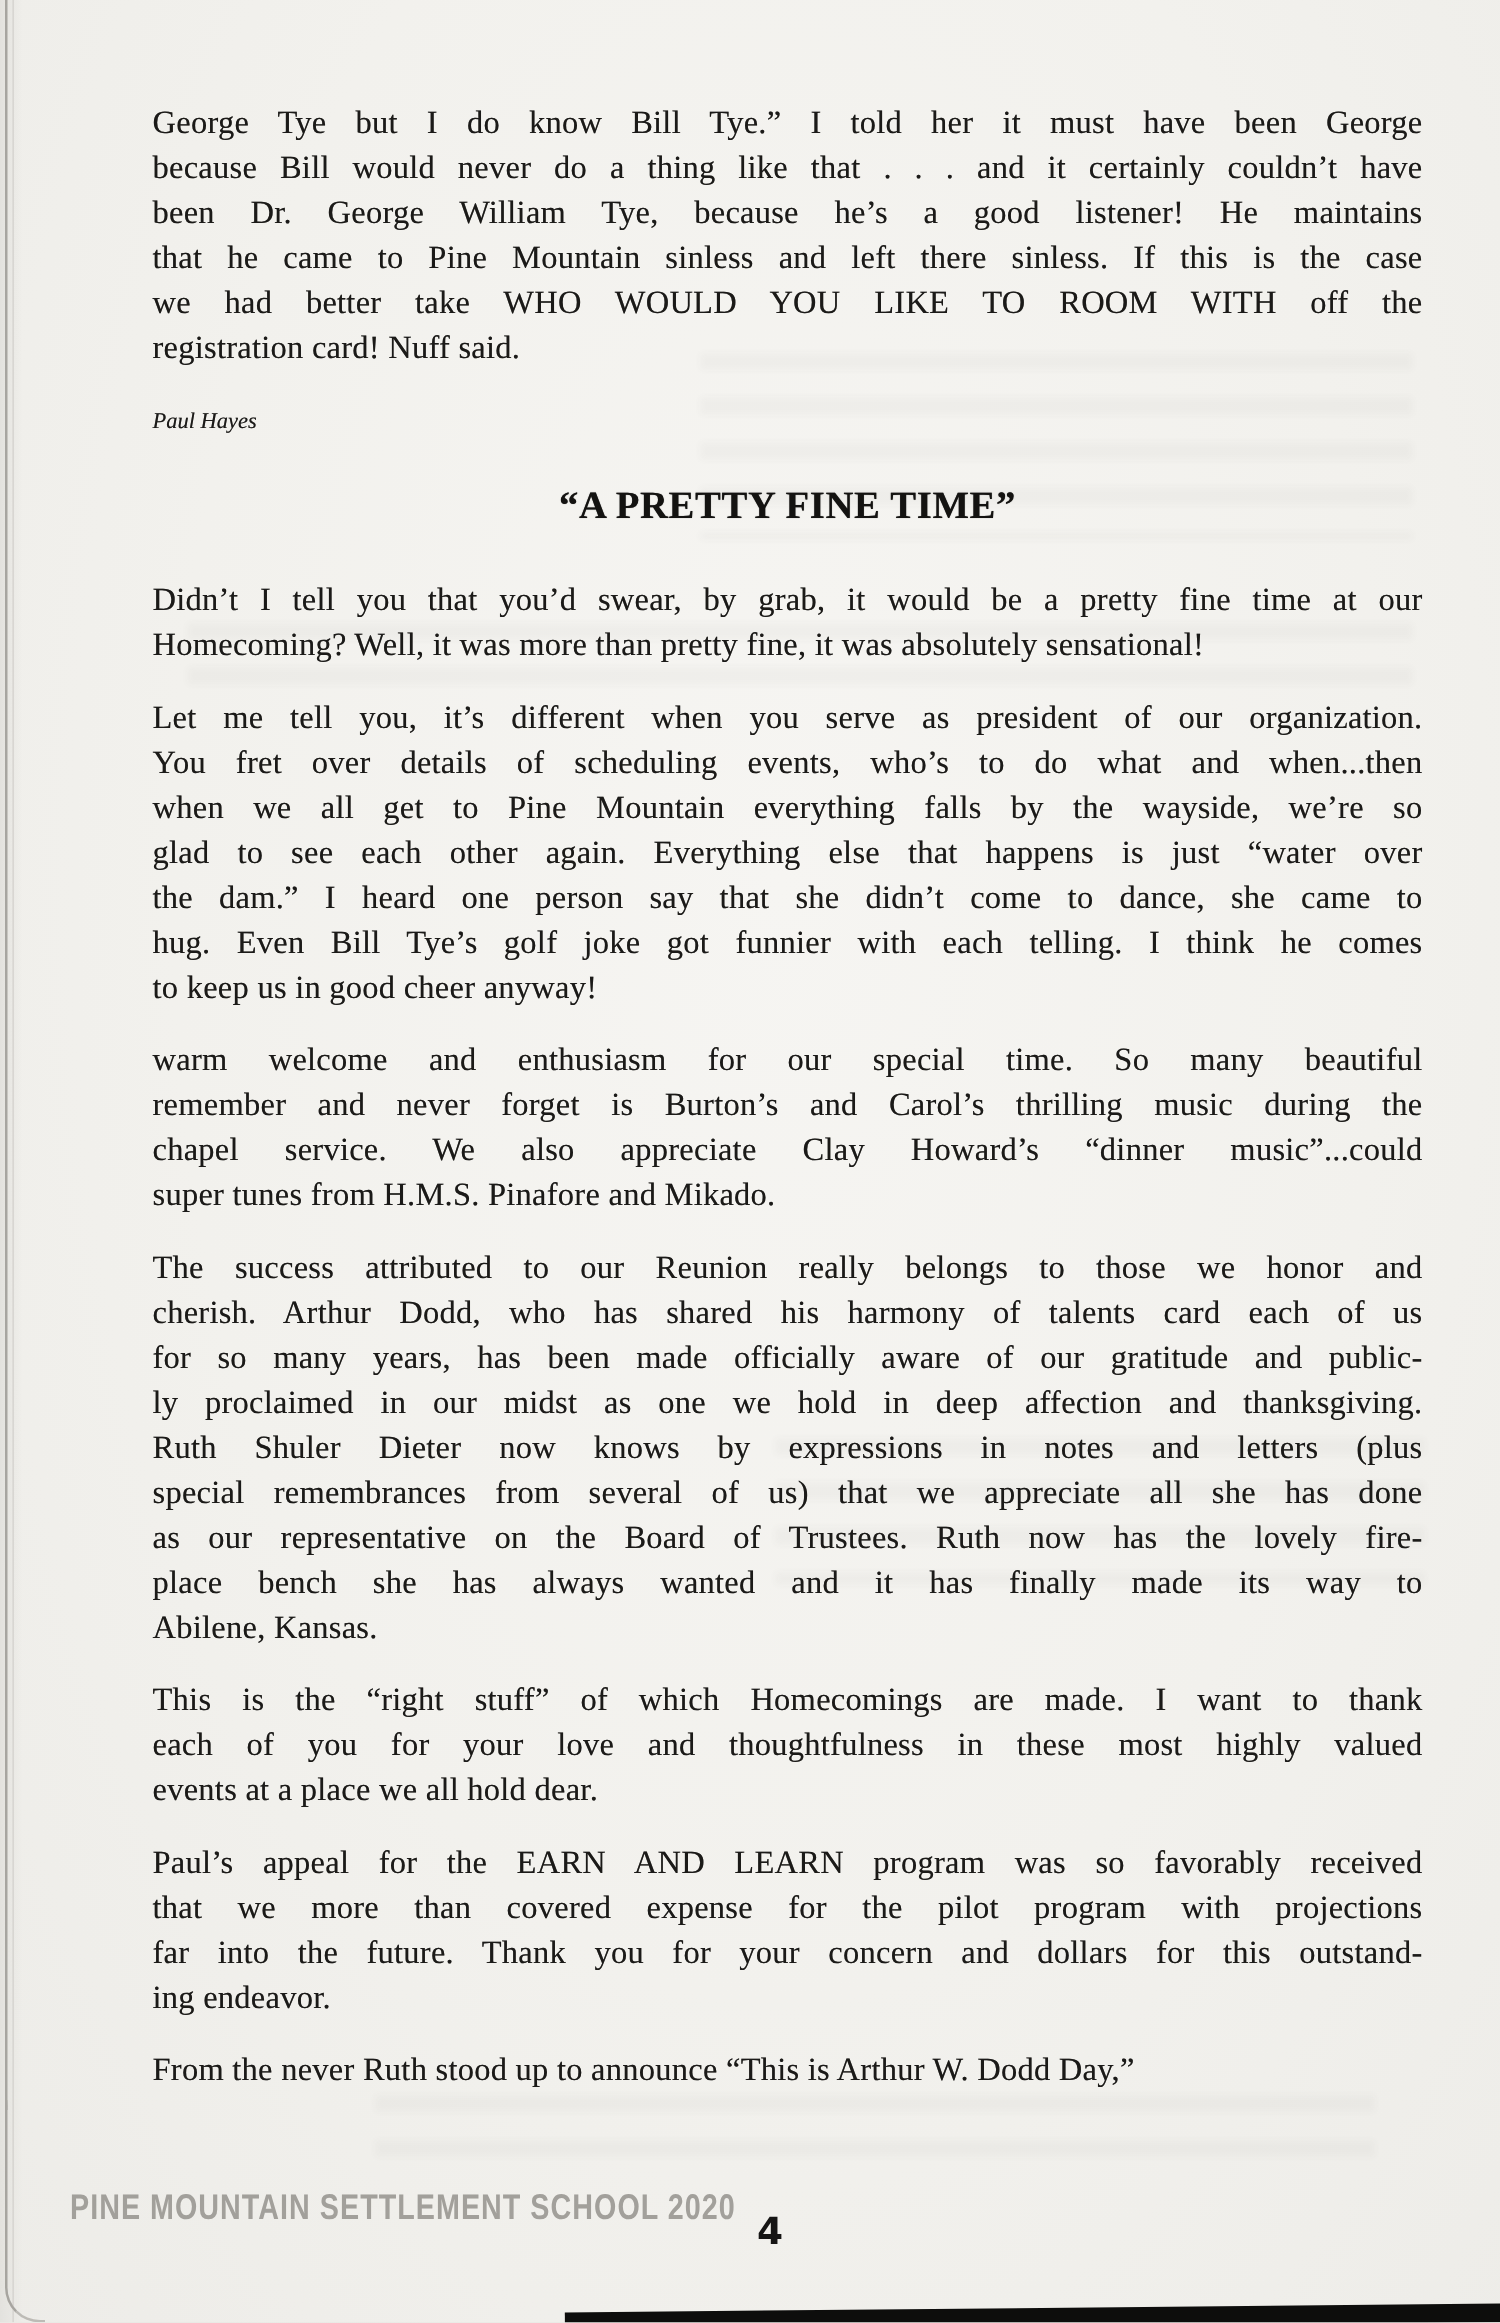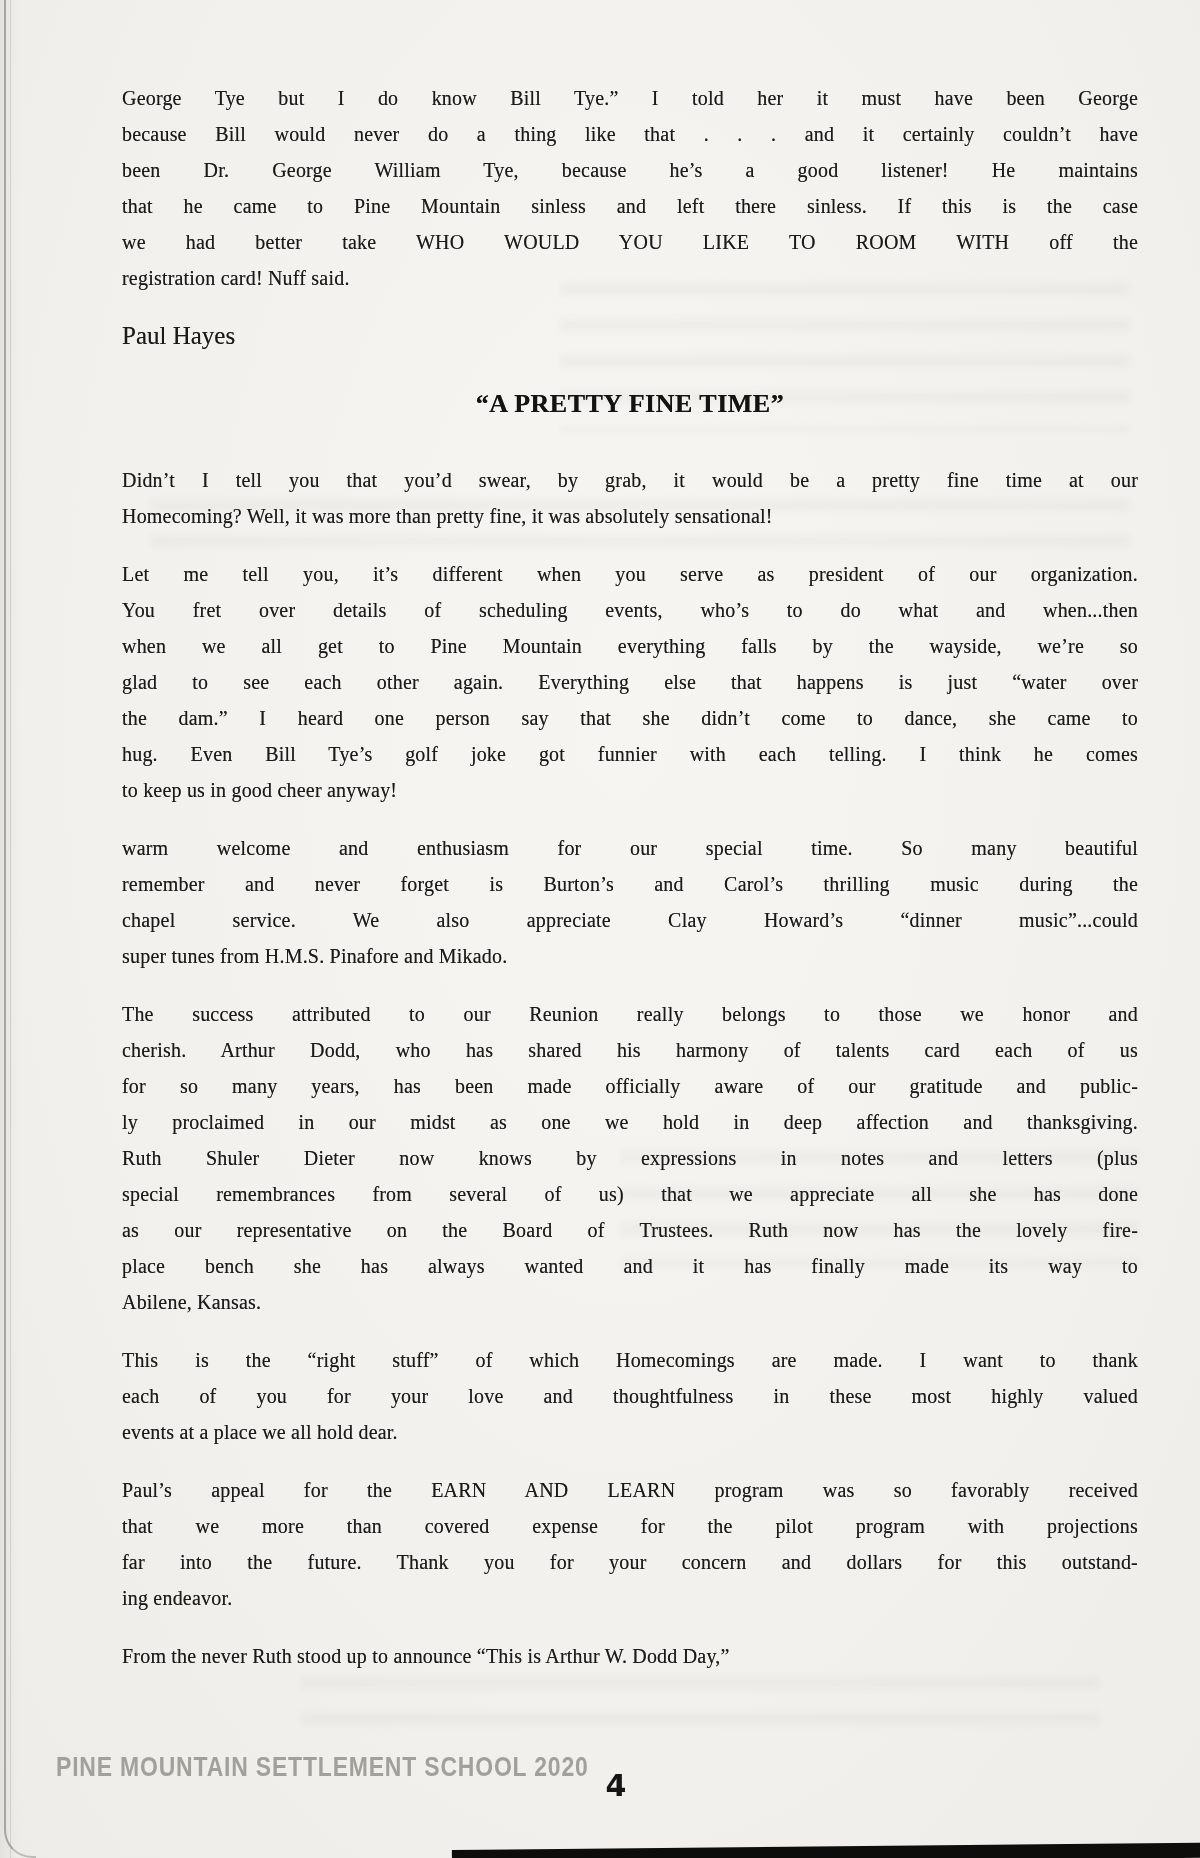--- a/index.html
+++ b/index.html
@@ -59,39 +59,40 @@
   .ghost-4 { left: 300px; top: 1676px; width: 800px; height: 66px;  }
 
   .content {
     position: absolute;
     left: 122px; top: 80px;
     width: 1016px;
   }
 
   .para { margin: 0 0 22px 0; }
   .line {
-    font-size: 20px;
+    font-size: 26px;
     line-height: 36px;
     letter-spacing: 0.2px;
     text-align: justify;
     text-align-last: justify;
     white-space: normal;
     text-shadow: 0 0 0.5px rgba(20,18,16,0.55);
   }
   .line.last { text-align-last: left; }
 
   .signature {
-    font-size: 25px;
+    font-size: 18px;
     line-height: 36px;
     margin: 0 0 28px 0;
     text-shadow: 0 0 0.5px rgba(20,18,16,0.55);
+    font-style: italic;
   }
 
   .section-title {
-    font-size: 26px;
+    font-size: 31px;
     font-weight: bold;
     line-height: 44px;
     text-align: center;
     letter-spacing: 0.5px;
     margin: 28px 0 36px 0;
     color: #141311;
     text-shadow: 0 0 0.6px rgba(0,0,0,0.7);
   }
 
   .watermark {

